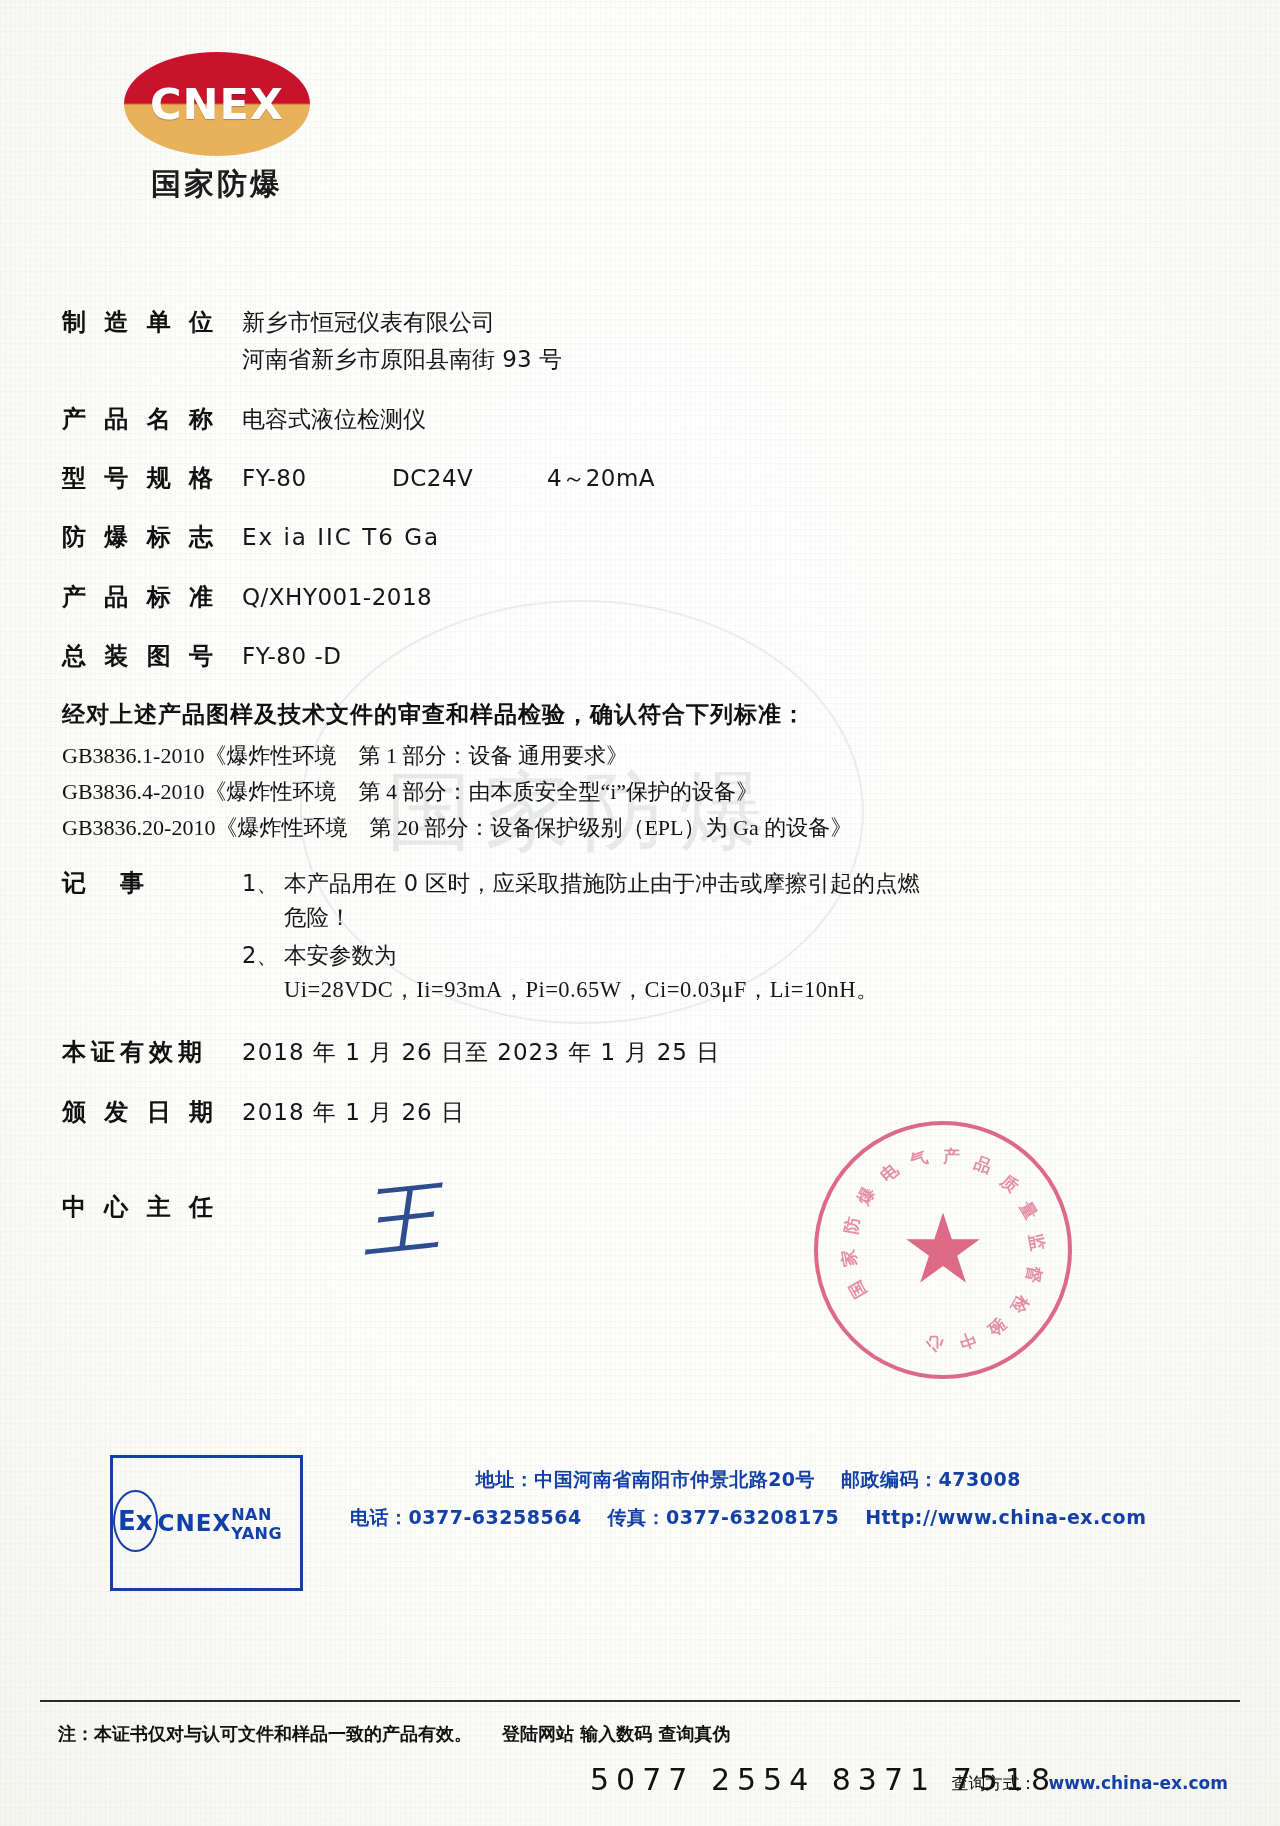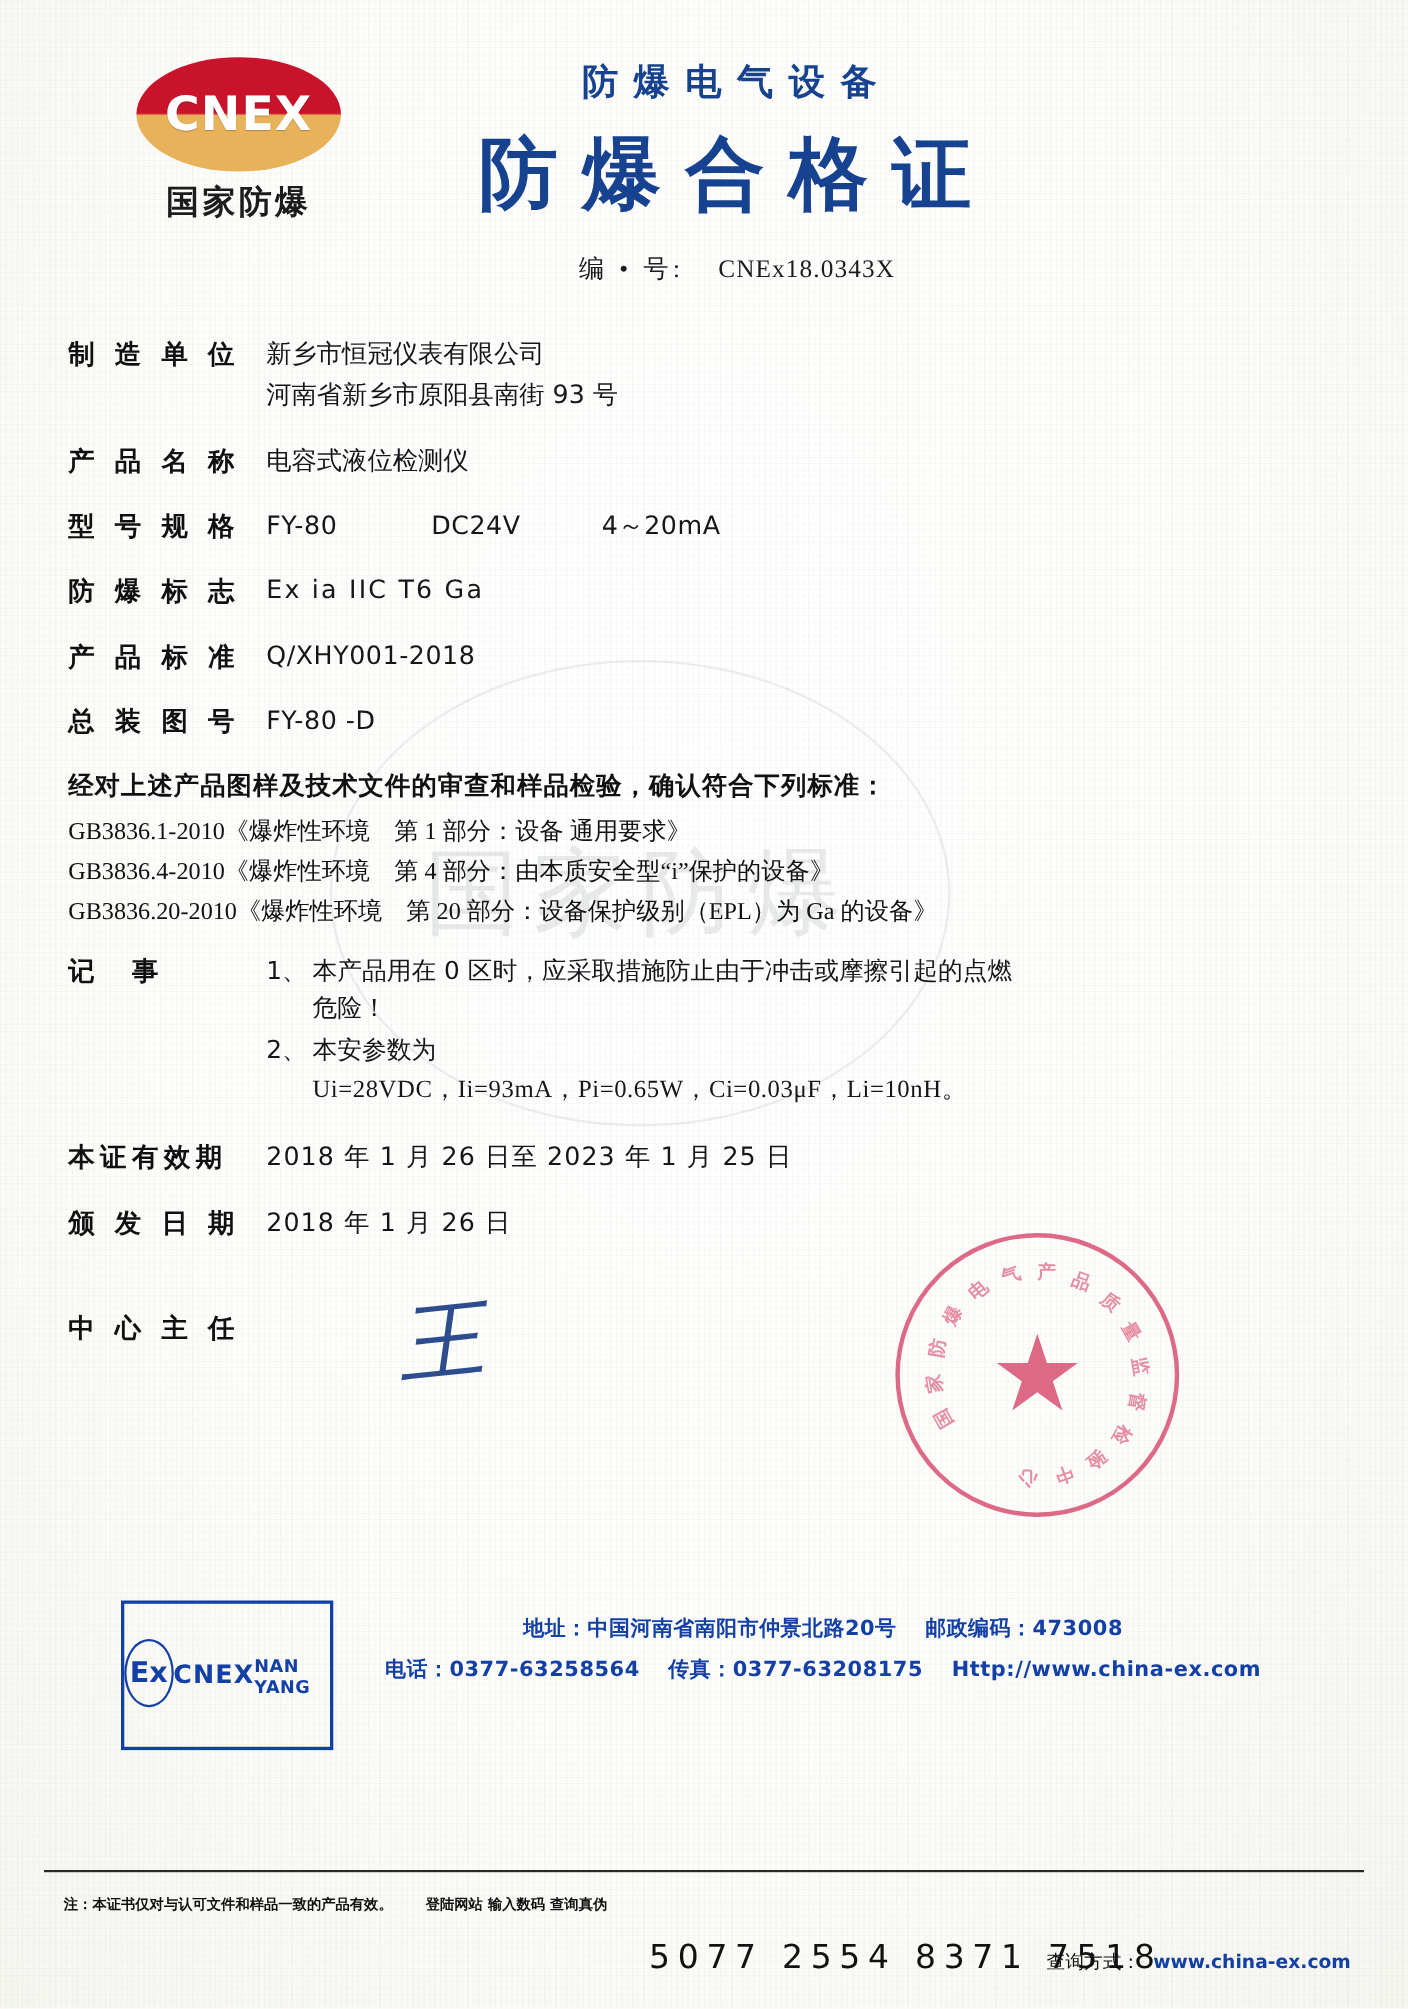--- a/index.html
+++ b/index.html
@@ -284,21 +284,21 @@
   .footer-rule {
     position: absolute;
     left: 40px; right: 40px;
     top: 1700px;
     border-top: 2px solid #2a2a2a;
   }
   .footer-note {
     position: absolute;
     left: 58px;
     top: 1722px;
-    font-size: 13px;
+    font-size: 18px;
     font-family: "DejaVu Sans", sans-serif;
     color: #111;
     font-weight: bold;
   }
   .footer-note .gap { display: inline-block; width: 30px; }
   .footer-code {
     position: absolute;
     left: 590px;
     top: 1762px;
     font-size: 30px;
@@ -324,28 +324,20 @@
   <div class="watermark">国家防爆</div>
 
   <div class="header">
     <div class="logo">
       <div class="logo-ellipse">
         <span class="logo-text">CNEX</span>
       </div>
       <div class="logo-sub">国家防爆</div>
     </div>
 
-    <div class="title-block">
-      <div class="title-small">防爆电气设备</div>
-      <div class="title-main">防爆合格证</div>
-      <div class="serial">
-        <span class="label">编 • 号:</span>
-        <span>CNEx18.0343X</span>
-      </div>
-    </div>
   </div>
 
   <div class="content">
 
     <div class="row">
       <div class="fld">制 造 单 位</div>
       <div class="val">
         <span>新乡市恒冠仪表有限公司</span>
         <span class="line2">河南省新乡市原阳县南街 93 号</span>
       </div>

